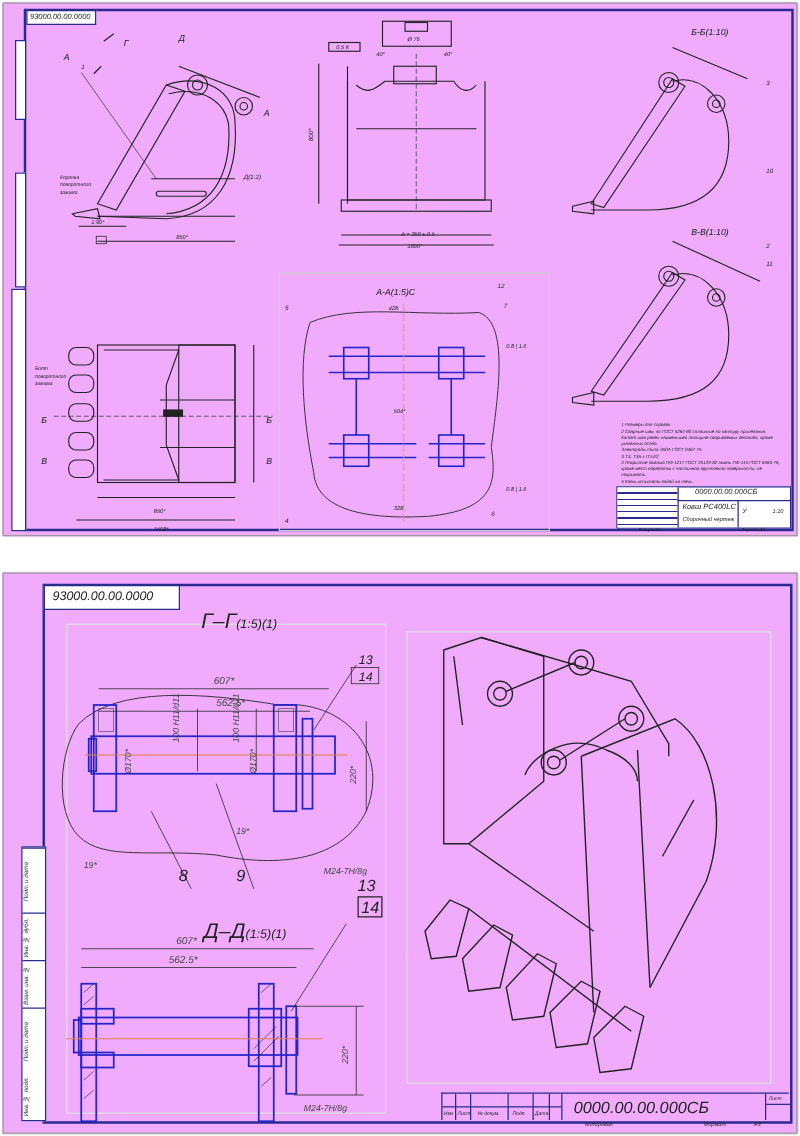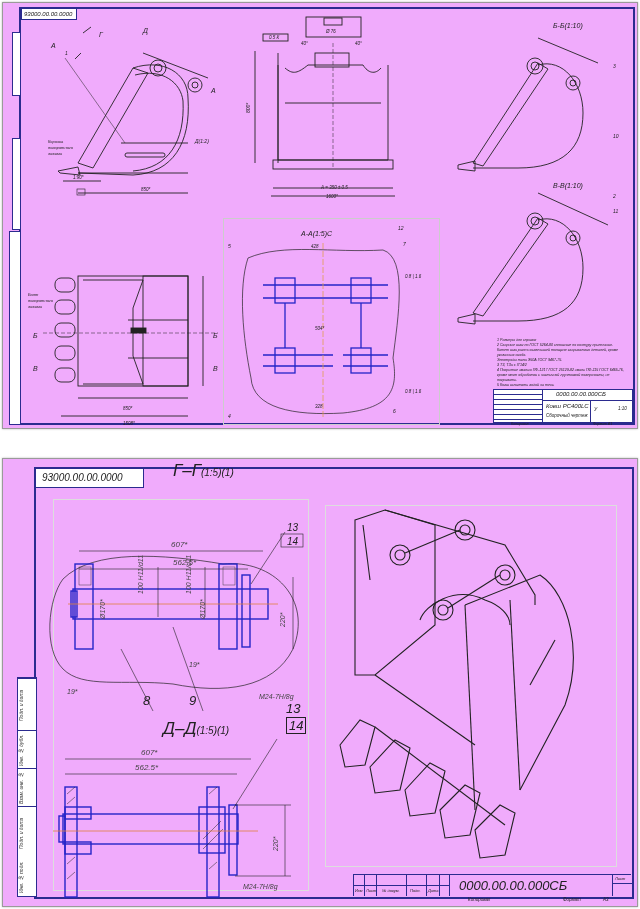--- a/index.html
+++ b/index.html
@@ -202,21 +202,21 @@
   <div style="position:absolute;left:14px;top:218px;width:18px;height:218px;border:1.5px solid #2b2b8f;background:#fff;">
     <div class="sidebar-cell" style="top:0;height:52px;">Подп. и дата</div>
     <div class="sidebar-cell" style="top:52px;height:38px;">Инв. № дубл.</div>
     <div class="sidebar-cell" style="top:90px;height:38px;">Взам. инв. №</div>
     <div class="sidebar-cell" style="top:128px;height:52px;">Подп. и дата</div>
     <div class="sidebar-cell" style="top:180px;height:38px;border-bottom:none;">Инв. № подл.</div>
   </div>
 
   <div style="position:absolute;left:50px;top:40px;width:254px;height:390px;border:1px solid #ddd;"></div>
 
-  <div class="lbl" style="left:158px;top:2px;font-size:17px;margin-left:12px;">
+  <div class="lbl" style="left:158px;top:28px;font-size:17px;">
     <span>Г–Г</span><span style="font-size:10px;">(1:5)(1)</span>
   </div>
   <svg width="280" height="210" style="left:20px;top:40px;">
     <path d="M40,80 C70,50 140,55 200,65 C250,60 290,100 270,150 C250,190 200,195 150,185 C100,180 60,190 40,170 C20,150 25,100 40,80 Z" fill="none" stroke="#222" stroke-width="0.7"></path>
     <g stroke="#2424c8" stroke-width="1.4" fill="none">
       <rect x="52" y="65" width="18" height="85"></rect>
       <rect x="196" y="65" width="18" height="85"></rect>
       <rect x="50" y="90" width="195" height="30"></rect>
       <rect x="219" y="76" width="8" height="72"></rect>
       <rect x="48" y="92" width="6" height="26"></rect>
@@ -246,21 +246,21 @@
     <line x1="228" y1="85" x2="262" y2="33" stroke="#222" stroke-width="0.6"></line>
     <text x="264" y="32" font-size="10" font-style="italic" fill="#222">13</text>
     <text x="264" y="46" font-size="10" font-style="italic" fill="#222">14</text>
     <rect x="258" y="35" width="22" height="13" fill="none" stroke="#222" stroke-width="0.6"></rect>
     <line x1="98" y1="150" x2="130" y2="212" stroke="#222" stroke-width="0.6"></line>
     <line x1="150" y1="128" x2="180" y2="212" stroke="#222" stroke-width="0.6"></line>
   </svg>
   <div class="lbl" style="left:140px;top:234px;font-size:13px;">8</div>
   <div class="lbl" style="left:186px;top:234px;font-size:13px;">9</div>
 
-  <div class="lbl" style="left:160px;top:260px;font-size:17px;">
+  <div class="lbl" style="left:160px;top:276px;font-size:17px;">
     <span>Д–Д</span><span style="font-size:10px;">(1:5)(1)</span>
   </div>
   <svg width="280" height="160" style="left:40px;top:280px;">
     <g stroke="#2424c8" stroke-width="1.4" fill="none">
       <rect x="22" y="48" width="12" height="110"></rect>
       <rect x="164" y="48" width="12" height="110"></rect>
       <rect x="20" y="75" width="175" height="30"></rect>
       <rect x="22" y="68" width="26" height="12"></rect>
       <rect x="22" y="103" width="26" height="12"></rect>
       <rect x="156" y="68" width="26" height="46"></rect>

